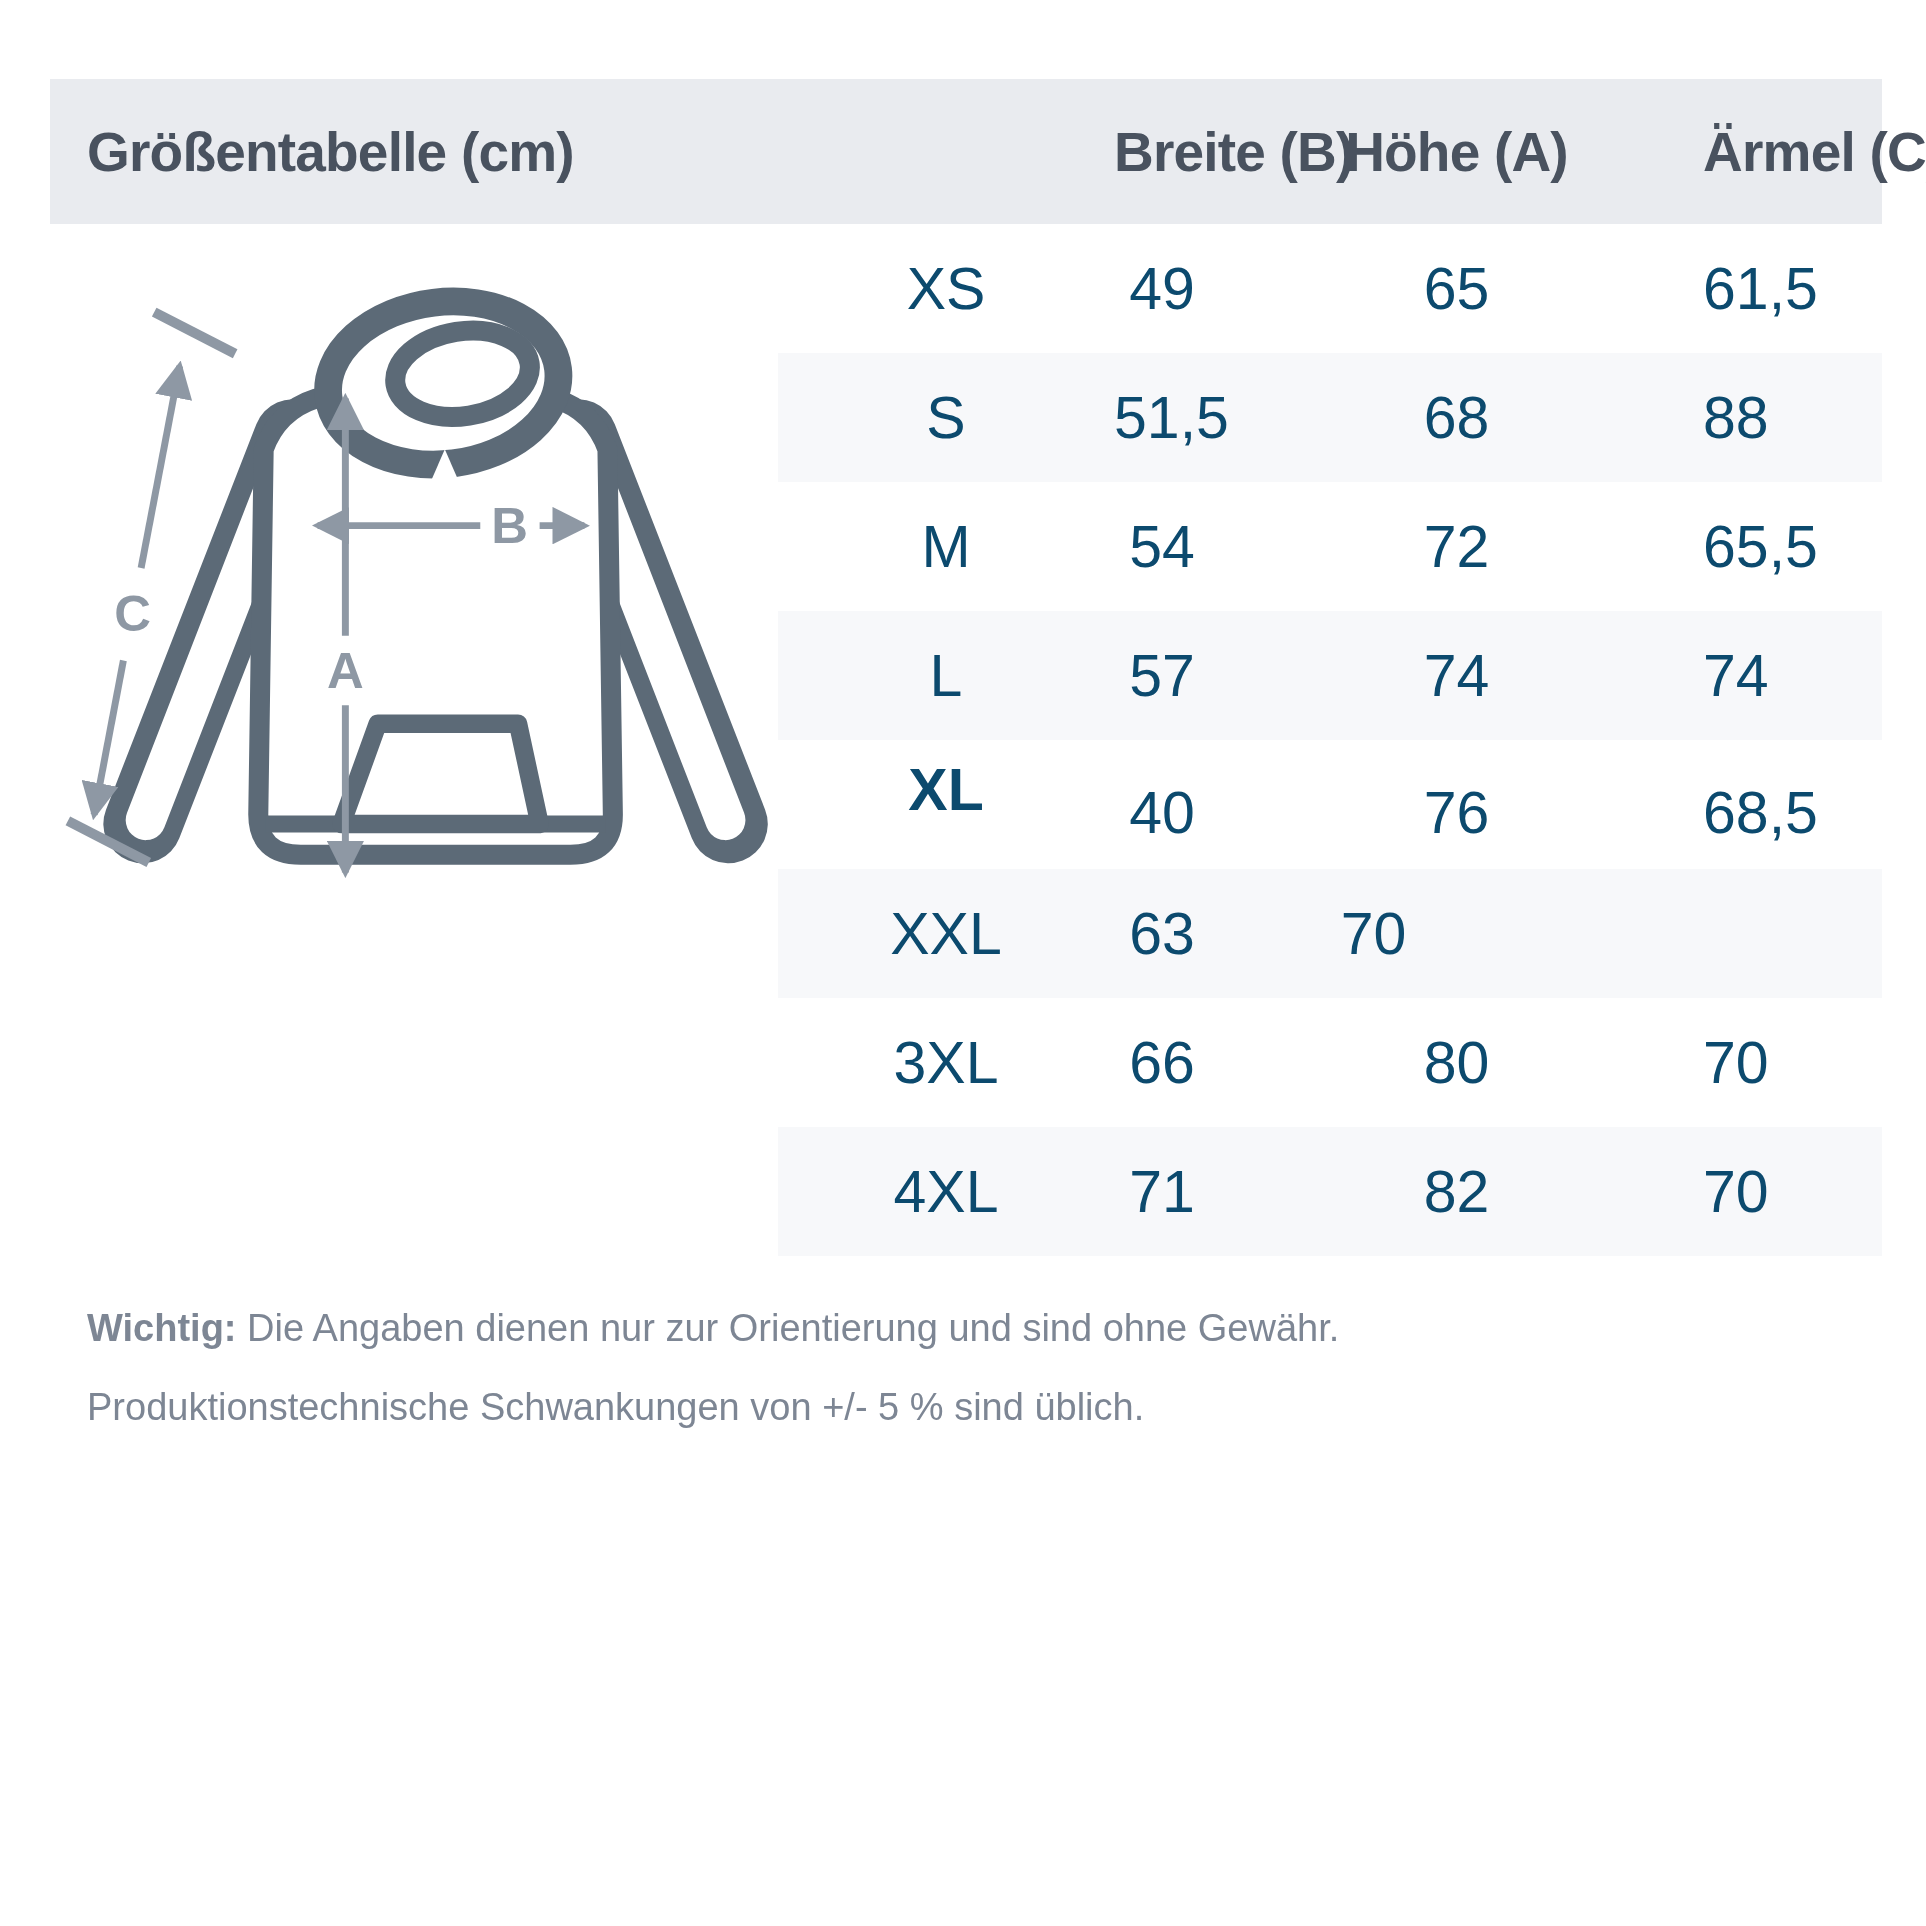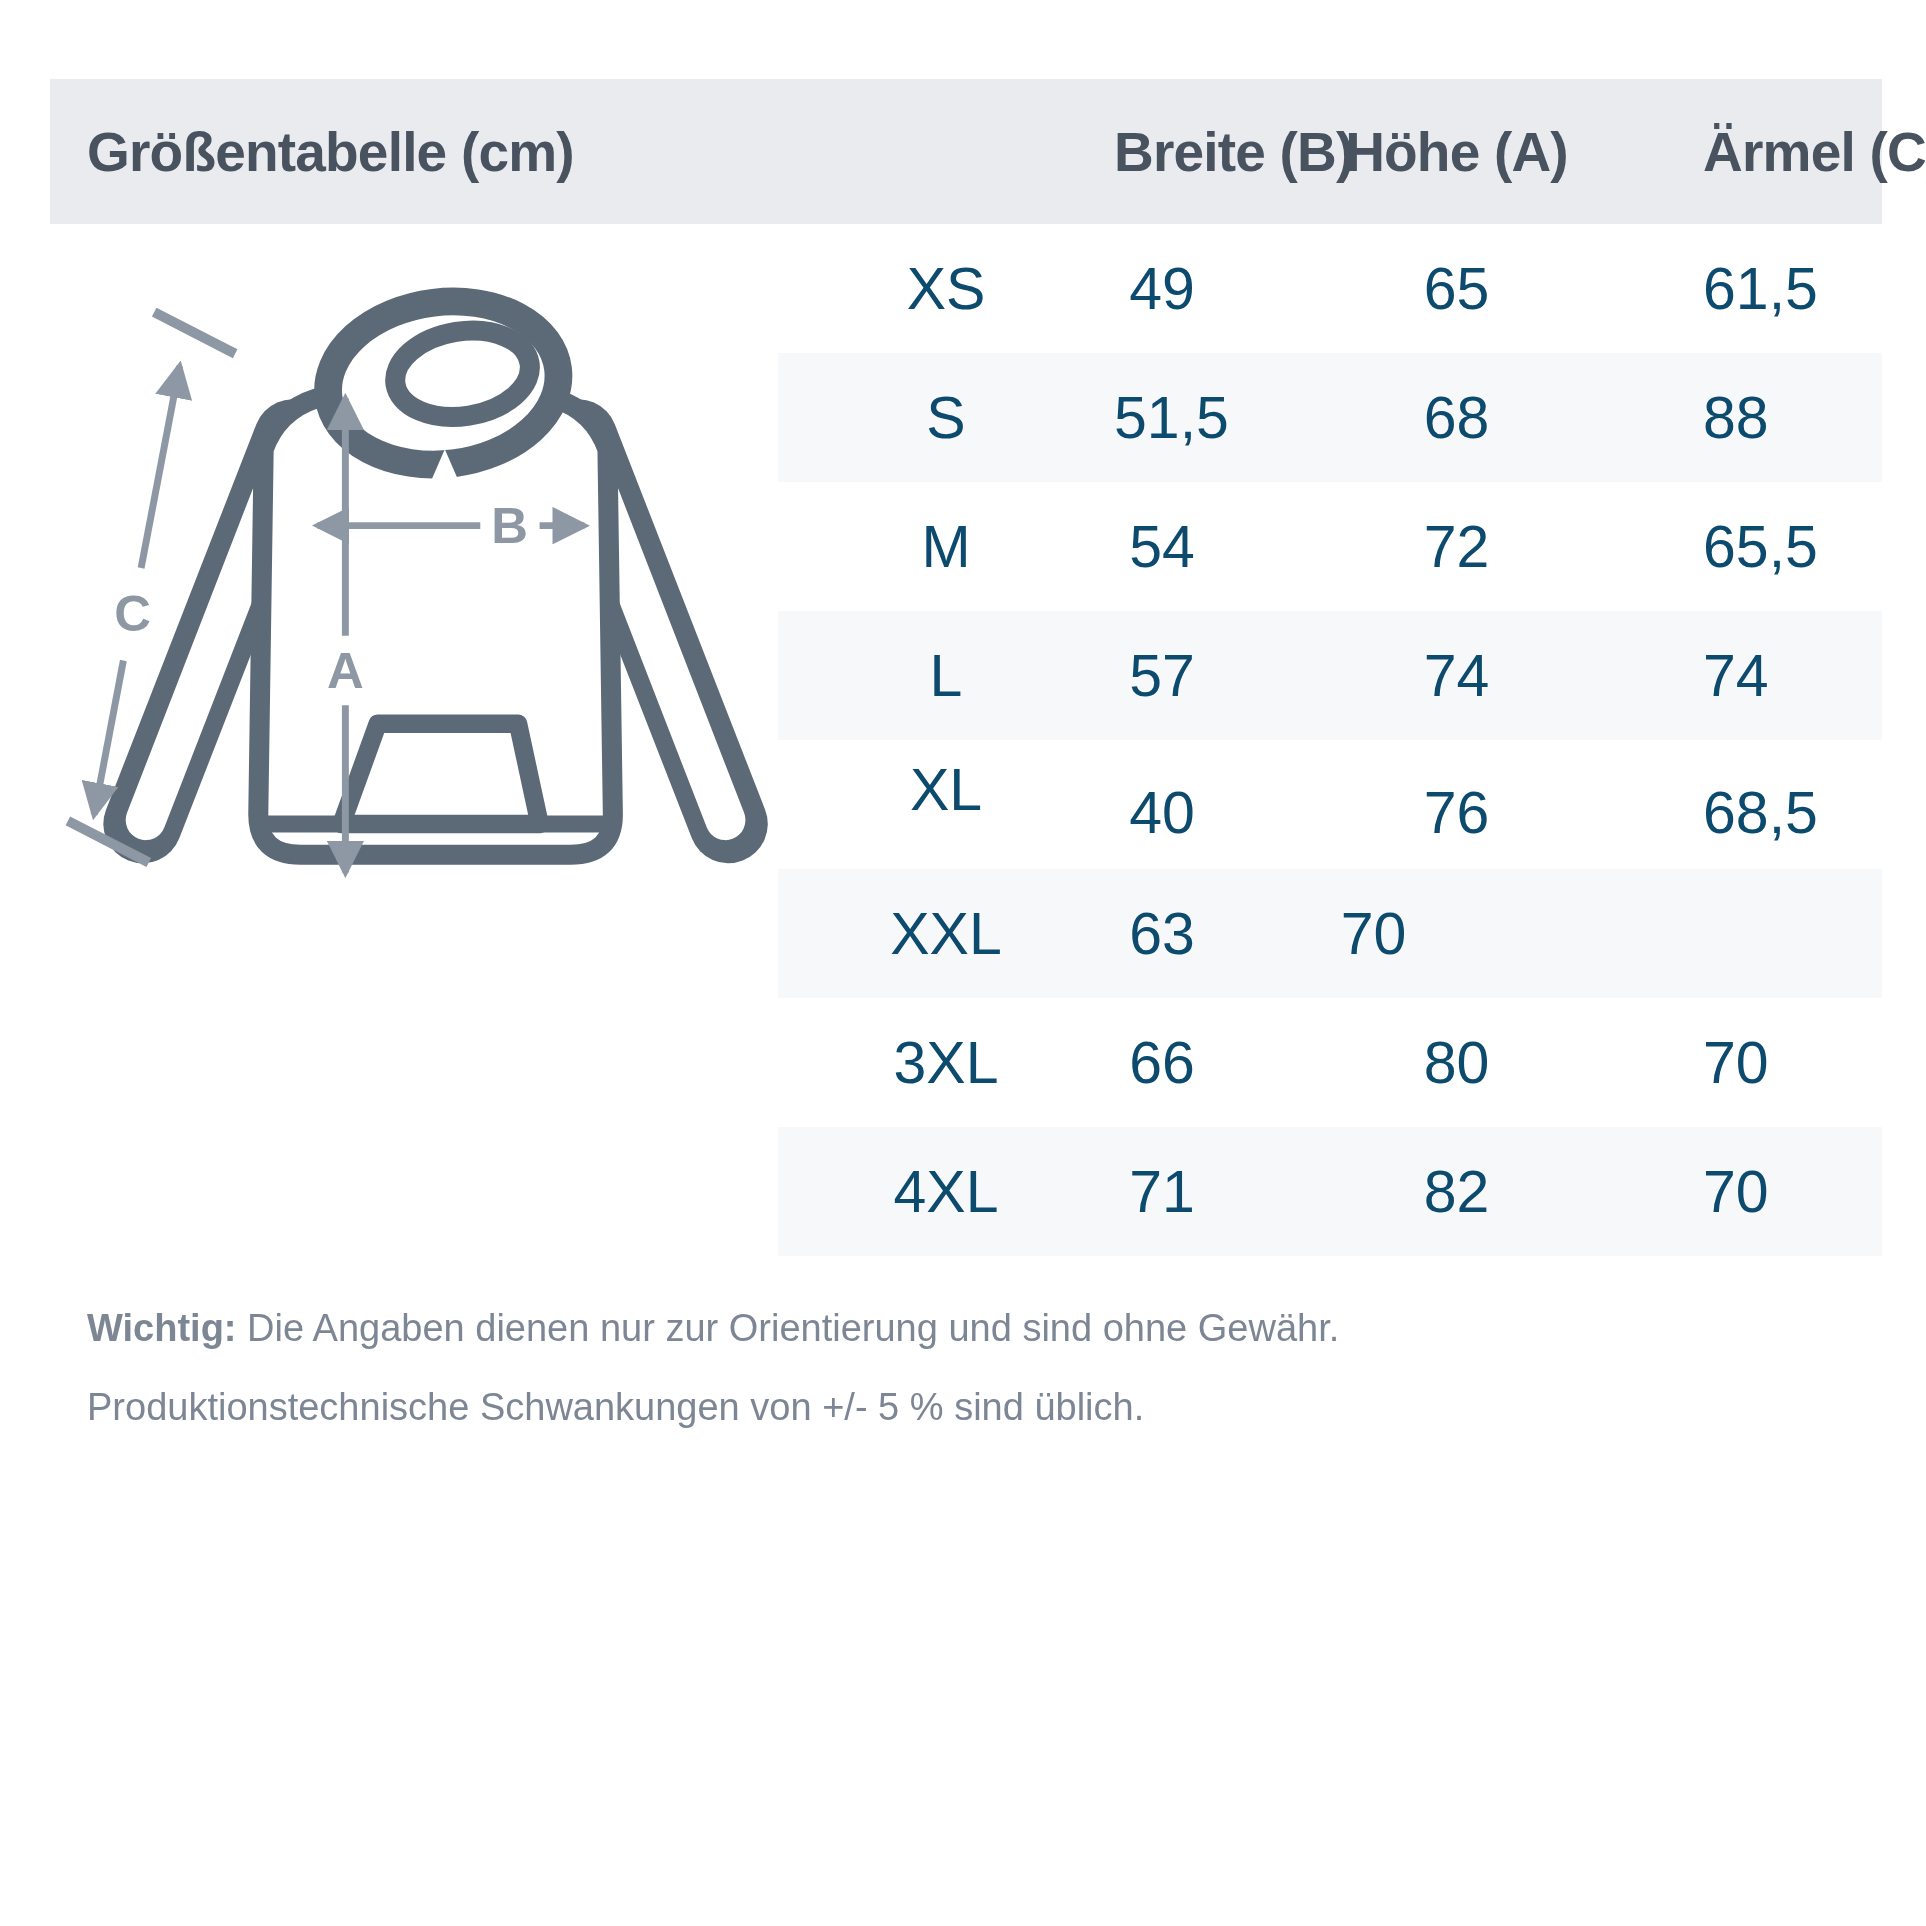--- a/index.html
+++ b/index.html
@@ -19,21 +19,21 @@
   .hcell.h4{padding-right:166px;box-sizing:border-box;}
 
   
   .table{position:absolute;left:778px;top:203px;width:1104px;}
   .trow{display:grid;grid-template-columns:336px 96px 493px 180px;height:129px;
         align-items:center;}
   .trow:nth-child(even){background:#f7f8fa;}
   .c{text-align:center;font-size:59px;color:#0c4a6e;white-space:nowrap;}
   .c4{padding-right:166px;box-sizing:border-box;}
   
-  .trow:nth-child(5) .c1{transform:translateY(-15.4px);}
+  .trow:nth-child(5) .c1{transform:translateY(-15.4px);font-weight:bold;}
   .trow:nth-child(5) .c2,.trow:nth-child(5) .c3,.trow:nth-child(5) .c4{transform:translateY(7.7px);}
 
   
   .hoodie{position:absolute;left:54px;top:254px;}
 
   
   .note{position:absolute;left:87px;top:1268px;width:1772px;
         font-size:38px;line-height:79px;color:#7d8694;}
   .note b{font-weight:bold;color:#7d8694;}
 </style>

